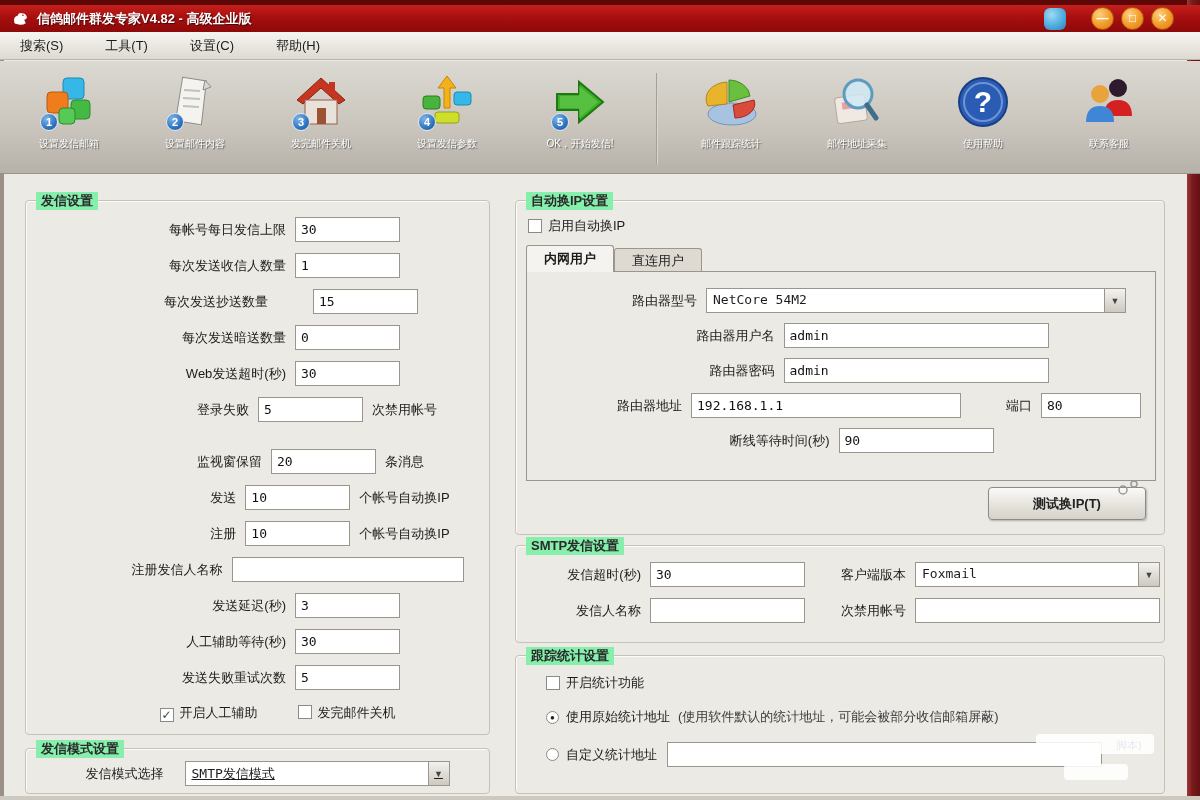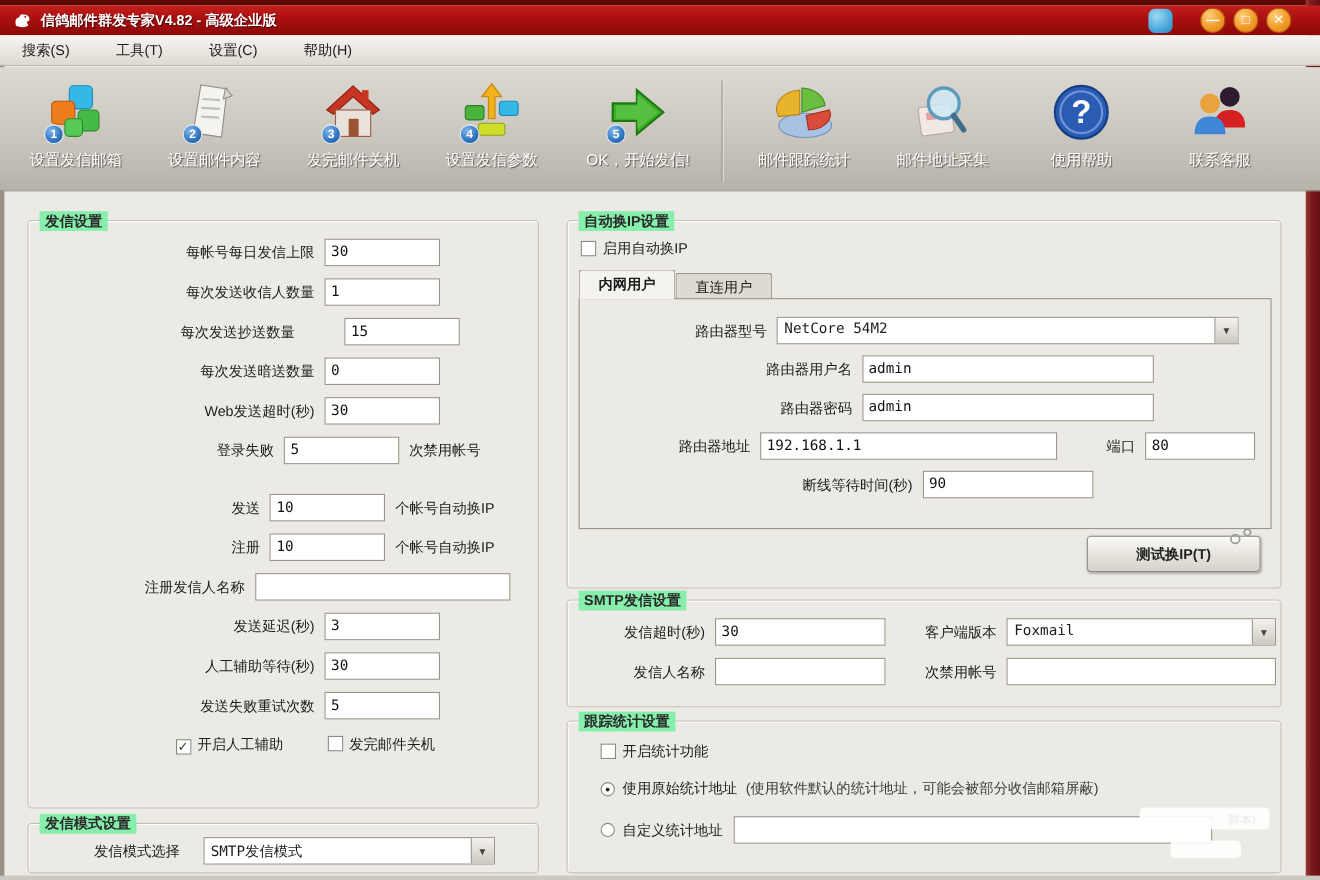--- a/index.html
+++ b/index.html
@@ -32,21 +32,21 @@
   .menu-item { padding:3px 6px; cursor:pointer;text-align:right; }
 
   
   .toolbar { position:absolute; left:0; top:61px; width:1200px; height:113px;
     background:linear-gradient(#dcd9d2 0%, #c9c5bd 60%, #b6b2a9 100%);
     border-bottom:1px solid #98948c; display:flex; align-items:flex-start; padding:10px 0 0 6px; }
   .tool-item { width:126px; height:98px; display:flex; flex-direction:column; align-items:center;
     justify-content:flex-start; cursor:pointer; position:relative; }
   .tool-item.w140 { width:140px; }
   .tool-icon { width:62px; height:62px; position:relative; display:flex; align-items:center; justify-content:center; }
-  .tool-label { margin-top:4px; color:#fff; font-size:14px; white-space:nowrap;
+  .tool-label { margin-top:4px; color:#fff; font-size:10px; white-space:nowrap;
     text-shadow:1px 1px 1px rgba(60,60,60,.8); }
   .badge { position:absolute; left:2px; bottom:2px; width:18px; height:18px; border-radius:50%;
     background:radial-gradient(circle at 35% 30%, #7fb6e8, #2f74c0 60%, #1c4f8d);
     border:1px solid #dce8f5; color:#fff; font-size:11px; font-weight:bold; line-height:17px; text-align:center; }
   .tool-sep { width:2px; height:92px; margin:2px 10px 0 6px;
     background:linear-gradient(90deg,#8a867e,#f2f0ec); }
 
   
   .group { position:absolute; border:1px solid #c6c2ba; border-radius:4px;
     box-shadow:inset 1px 1px 0 #fdfcfa; }
@@ -252,20 +252,25 @@
     <div class="row" style="margin-bottom:11px;">
       <span class="lbl" style="width:170px">Web发送超时(秒)</span>
       <input class="inp" style="width: 105px;" value="30">
     </div>
     <div class="row" style="margin-bottom:27px;">
       <span class="lbl" style="width:170px">登录失败</span>
       <input class="inp" style="width: 105px;" value="5">
       <span class="sfx">次禁用帐号</span>
     </div>
     <div class="row" style="margin-bottom:11px;">
+      <span class="lbl" style="width:170px">监视窗保留</span>
+      <input class="inp" style="width: 105px;" value="20">
+      <span class="sfx">条消息</span>
+    </div>
+    <div class="row" style="margin-bottom:11px;">
       <span class="lbl" style="width:170px">发送</span>
       <input class="inp" style="width: 105px;" value="10">
       <span class="sfx">个帐号自动换IP</span>
     </div>
     <div class="row" style="margin-bottom:11px;">
       <span class="lbl" style="width:170px">注册</span>
       <input class="inp" style="width: 105px;" value="10">
       <span class="sfx">个帐号自动换IP</span>
     </div>
     <div class="row" style="margin-bottom:11px;">
@@ -292,21 +297,21 @@
       <span style="margin-left:40px;">
         <span class="cb"></span><span>发完邮件关机</span>
       </span>
     </div>
   </div>
 
   <div class="group" style="left:25px; top:748px; width:465px; height:46px; padding:12px 0 0 20px;">
     <span class="gtitle">发信模式设置</span>
     <div class="row">
       <span class="lbl">发信模式选择</span>
-      <div class="dropdown" style="width:265px; margin-left:12px;">
+      <div class="dropdown" style="width:265px; margin-left:12px;text-decoration:underline;">
         <span class="dd-value">SMTP发信模式</span>
         <span class="dd-btn">▼</span>
       </div>
     </div>
   </div>
 
   <div class="group" style="left:515px; top:200px; width:650px; height:335px;">
     <span class="gtitle">自动换IP设置</span>
 
     <div class="row" style="position:absolute; left:12px; top:16px;">

